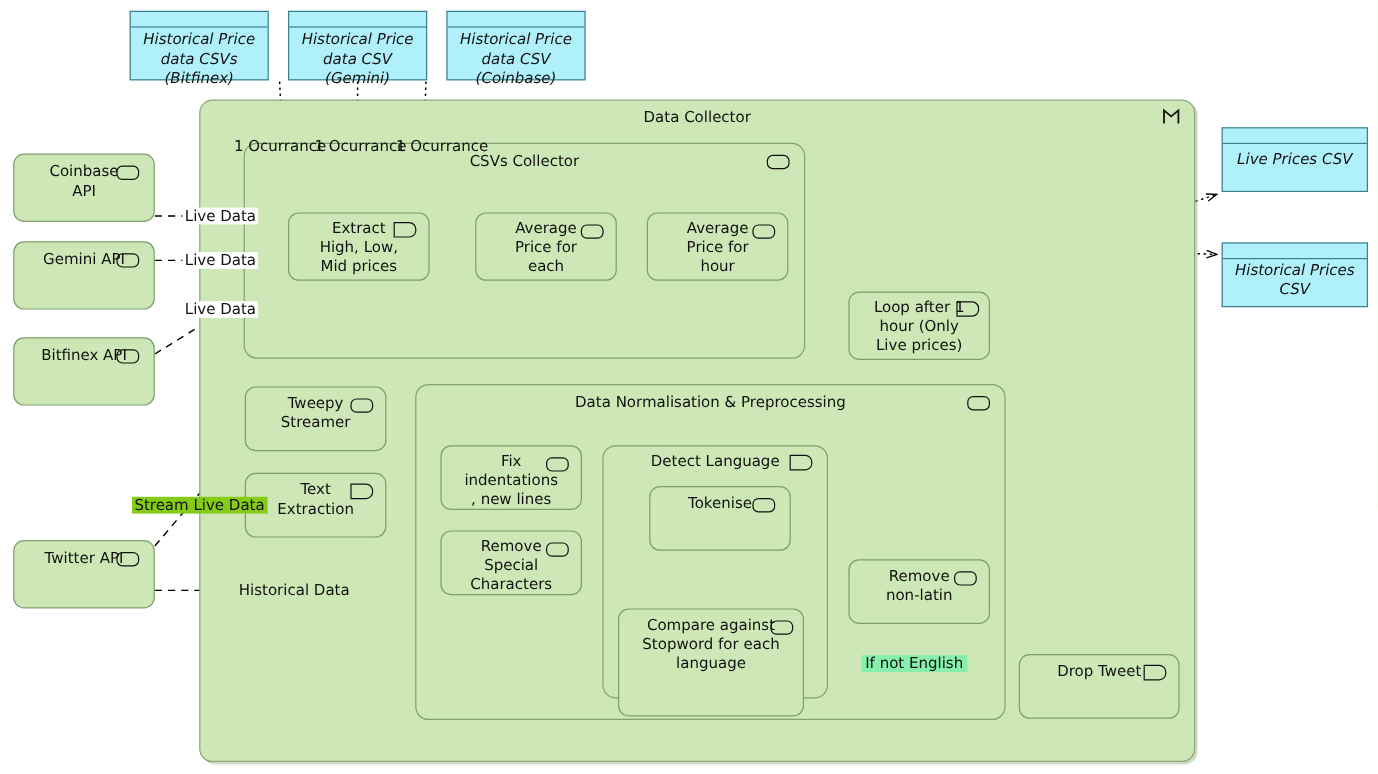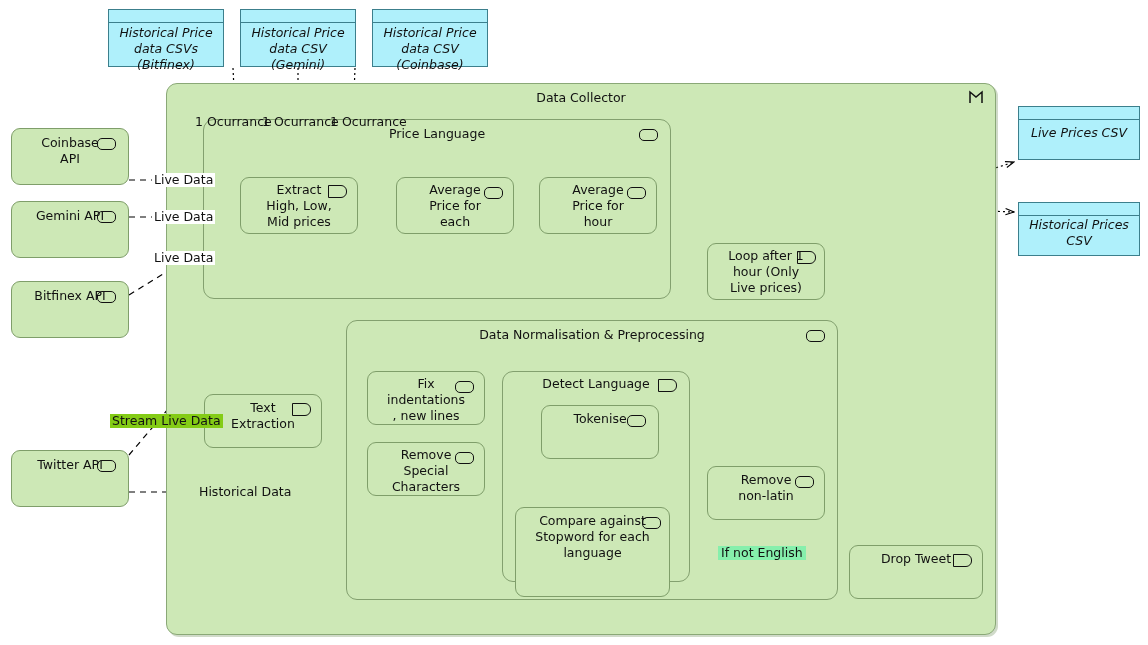--- a/index.html
+++ b/index.html
@@ -133,21 +133,21 @@
   <div class="node outerpanel" style="left:166px;top:83px;width:830px;height:552px;">
     <div class="lbl top">Data Collector</div>
     <span class="ico coll" style="right:11px;top:6px;">
       <svg width="16" height="14" viewBox="0 0 16 14">
         <path d="M2,13 L2,2 L8,7 L14,2 L14,13" fill="none" stroke="#111" stroke-width="1.5"></path>
       </svg>
     </span>
   </div>
 
   <div class="node grp" style="left:203px;top:119px;width:468px;height:180px;">
-    <div class="lbl top">Price Language</div>
+    <div class="lbl top">CSVs Collector</div>
     <span class="ico fn" style="right:12px;top:9px;"></span>
   </div>
 
   <div class="node grp" style="left:346px;top:320px;width:492px;height:280px;">
     <div class="lbl top">Data Normalisation &amp; Preprocessing</div>
     <span class="ico fn" style="right:12px;top:9px;"></span>
   </div>
 
   <div class="node grp" style="left:502px;top:371px;width:188px;height:211px;">
     <div class="lbl top" style="top:4px;">Detect Language</div>
@@ -194,20 +194,25 @@
   </div>
 
 
   <div class="node rounded" style="left:707px;top:243px;width:118px;height:57px;">
     <div class="lbl top" style="top:4px;">Loop after 1
 hour (Only
 Live prices)</div>
     <span class="ico proc" style="right:8px;top:7px;"></span>
   </div>
 
+  <div class="node rounded" style="left:204px;top:322px;width:118px;height:54px;">
+    <div class="lbl top" style="top:5px;">Tweepy
+Streamer</div>
+    <span class="ico fn" style="right:10px;top:9px;"></span>
+  </div>
 
   <div class="node rounded" style="left:204px;top:394px;width:118px;height:54px;">
     <div class="lbl top" style="top:5px;">Text
 Extraction</div>
     <span class="ico proc" style="right:10px;top:8px;"></span>
   </div>
 
   <div class="node rounded" style="left:367px;top:371px;width:118px;height:54px;">
     <div class="lbl top" style="top:4px;">Fix
 indentations

